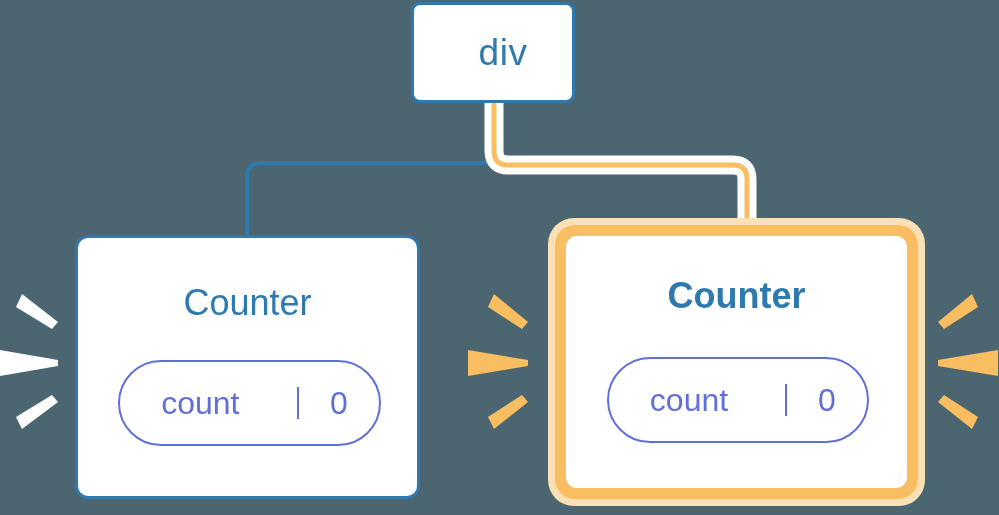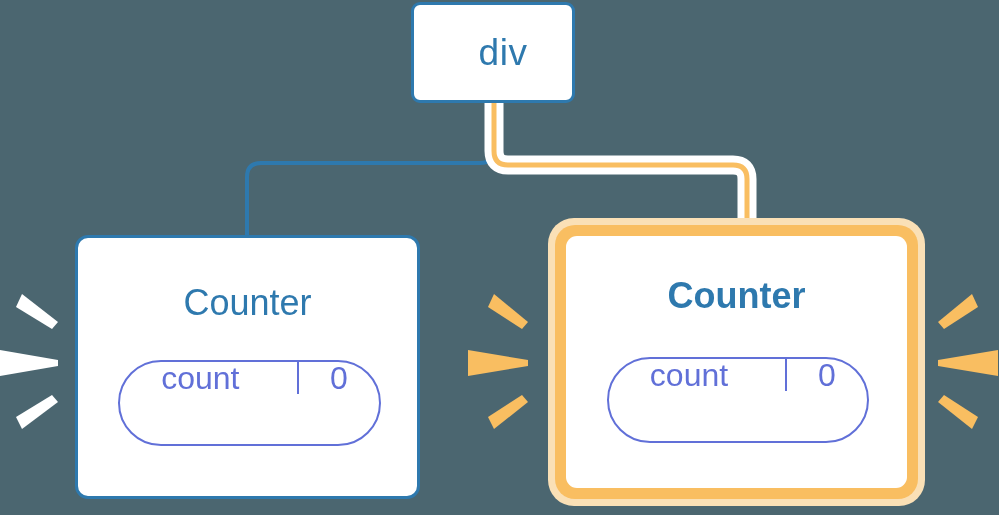--- a/index.html
+++ b/index.html
@@ -114,21 +114,21 @@
     font-weight: 700;
     line-height: 1;
   }
   
   .pill {
     position: absolute;
     box-sizing: border-box;
     border: 2px solid #6170d8;
     border-radius: 999px;
     display: flex;
-    align-items: flex-start;
+    align-items: center;
     background: transparent;
     gap: 16px;
   }
   #counter-left .pill {
     left: 40px;
     top: 122px;
     width: 263px;
     height: 86px;
   }
   #counter-right .pill {

